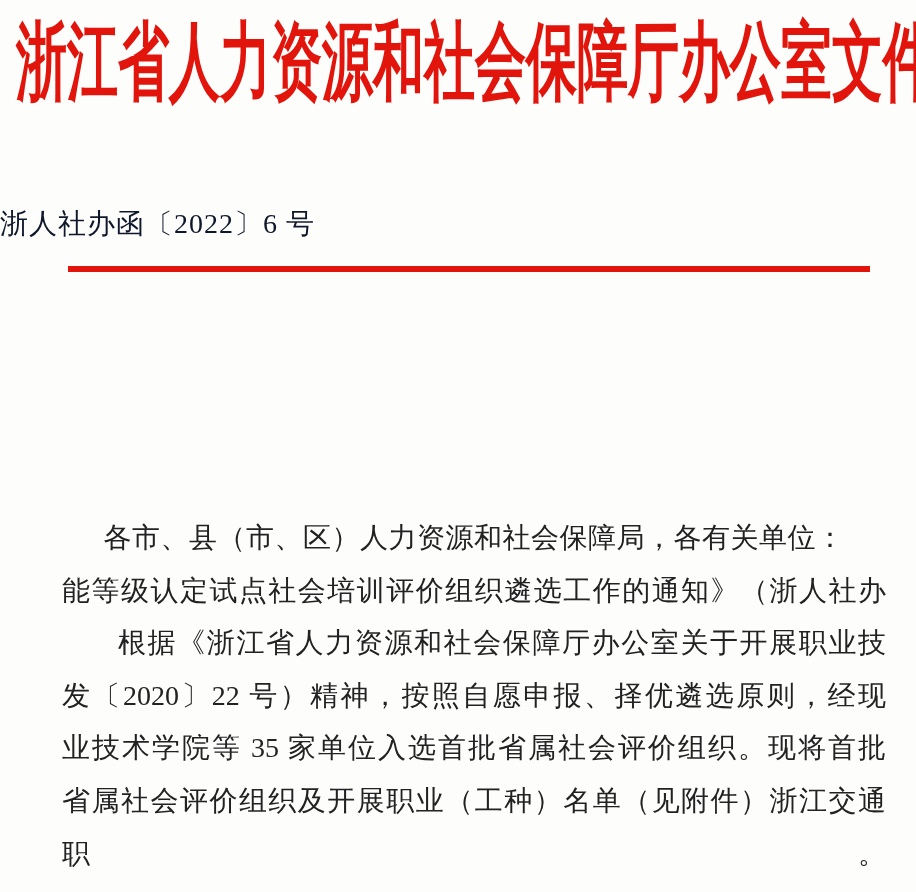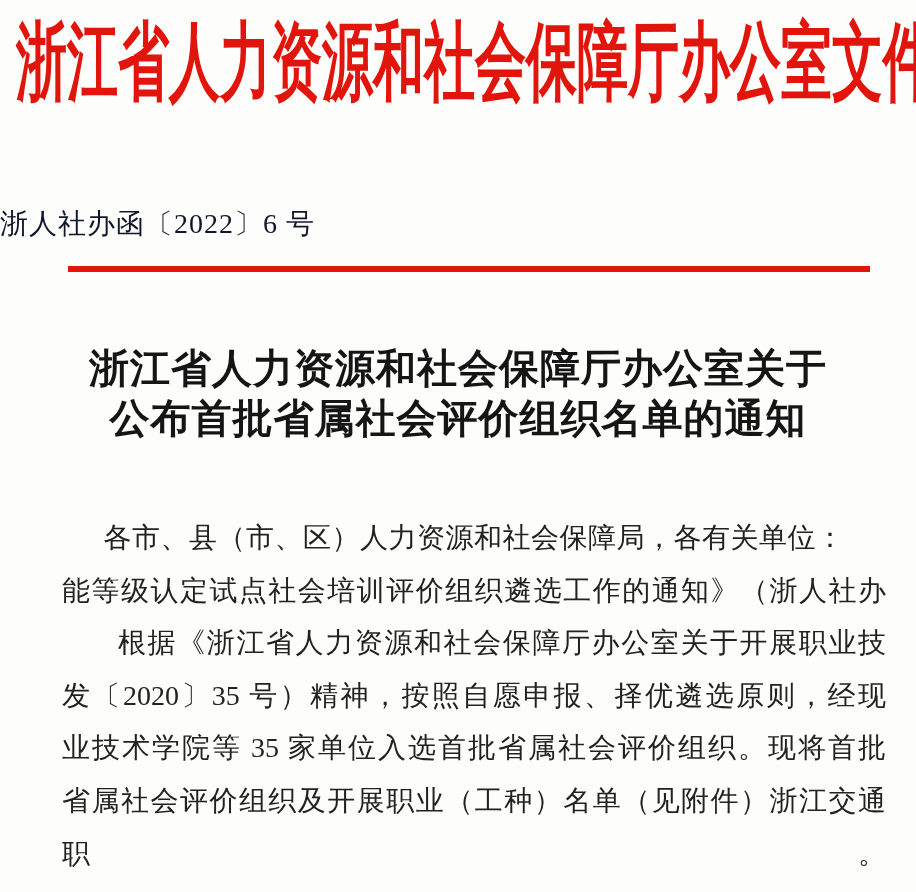--- a/index.html
+++ b/index.html
@@ -75,27 +75,23 @@
 <div id="page">
 
   <div class="banner">
     <span class="banner-text">浙江省人力资源和社会保障厅办公室文件</span>
   </div>
 
   <div class="docnum">浙人社办函〔2022〕6 号</div>
 
   <div class="redline"></div>
 
-  <div class="title">
-    <div class="title-line">浙江省人力资源和社会保障厅办公室关于</div>
-    <div class="title-line">公布首批省属社会评价组织名单的通知</div>
-  </div>
 
   <div class="docbody">
     <div class="bline">各市、县（市、区）人力资源和社会保障局，各有关单位：</div>
     <div class="bline just">能等级认定试点社会培训评价组织遴选工作的通知》（浙人社办</div>
     <div class="bline just indent">根据《浙江省人力资源和社会保障厅办公室关于开展职业技</div>
-    <div class="bline just">发〔2020〕35 号）精神，按照自愿申报、择优遴选原则，经现</div>
+    <div class="bline just">发〔2020〕22 号）精神，按照自愿申报、择优遴选原则，经现</div>
     <div class="bline just">业技术学院等 35 家单位入选首批省属社会评价组织。现将首批</div>
     <div class="bline just">省属社会评价组织及开展职业（工种）名单（见附件）浙江交通职。</div>
   </div>
 
 </div>
 
 </body></html>

